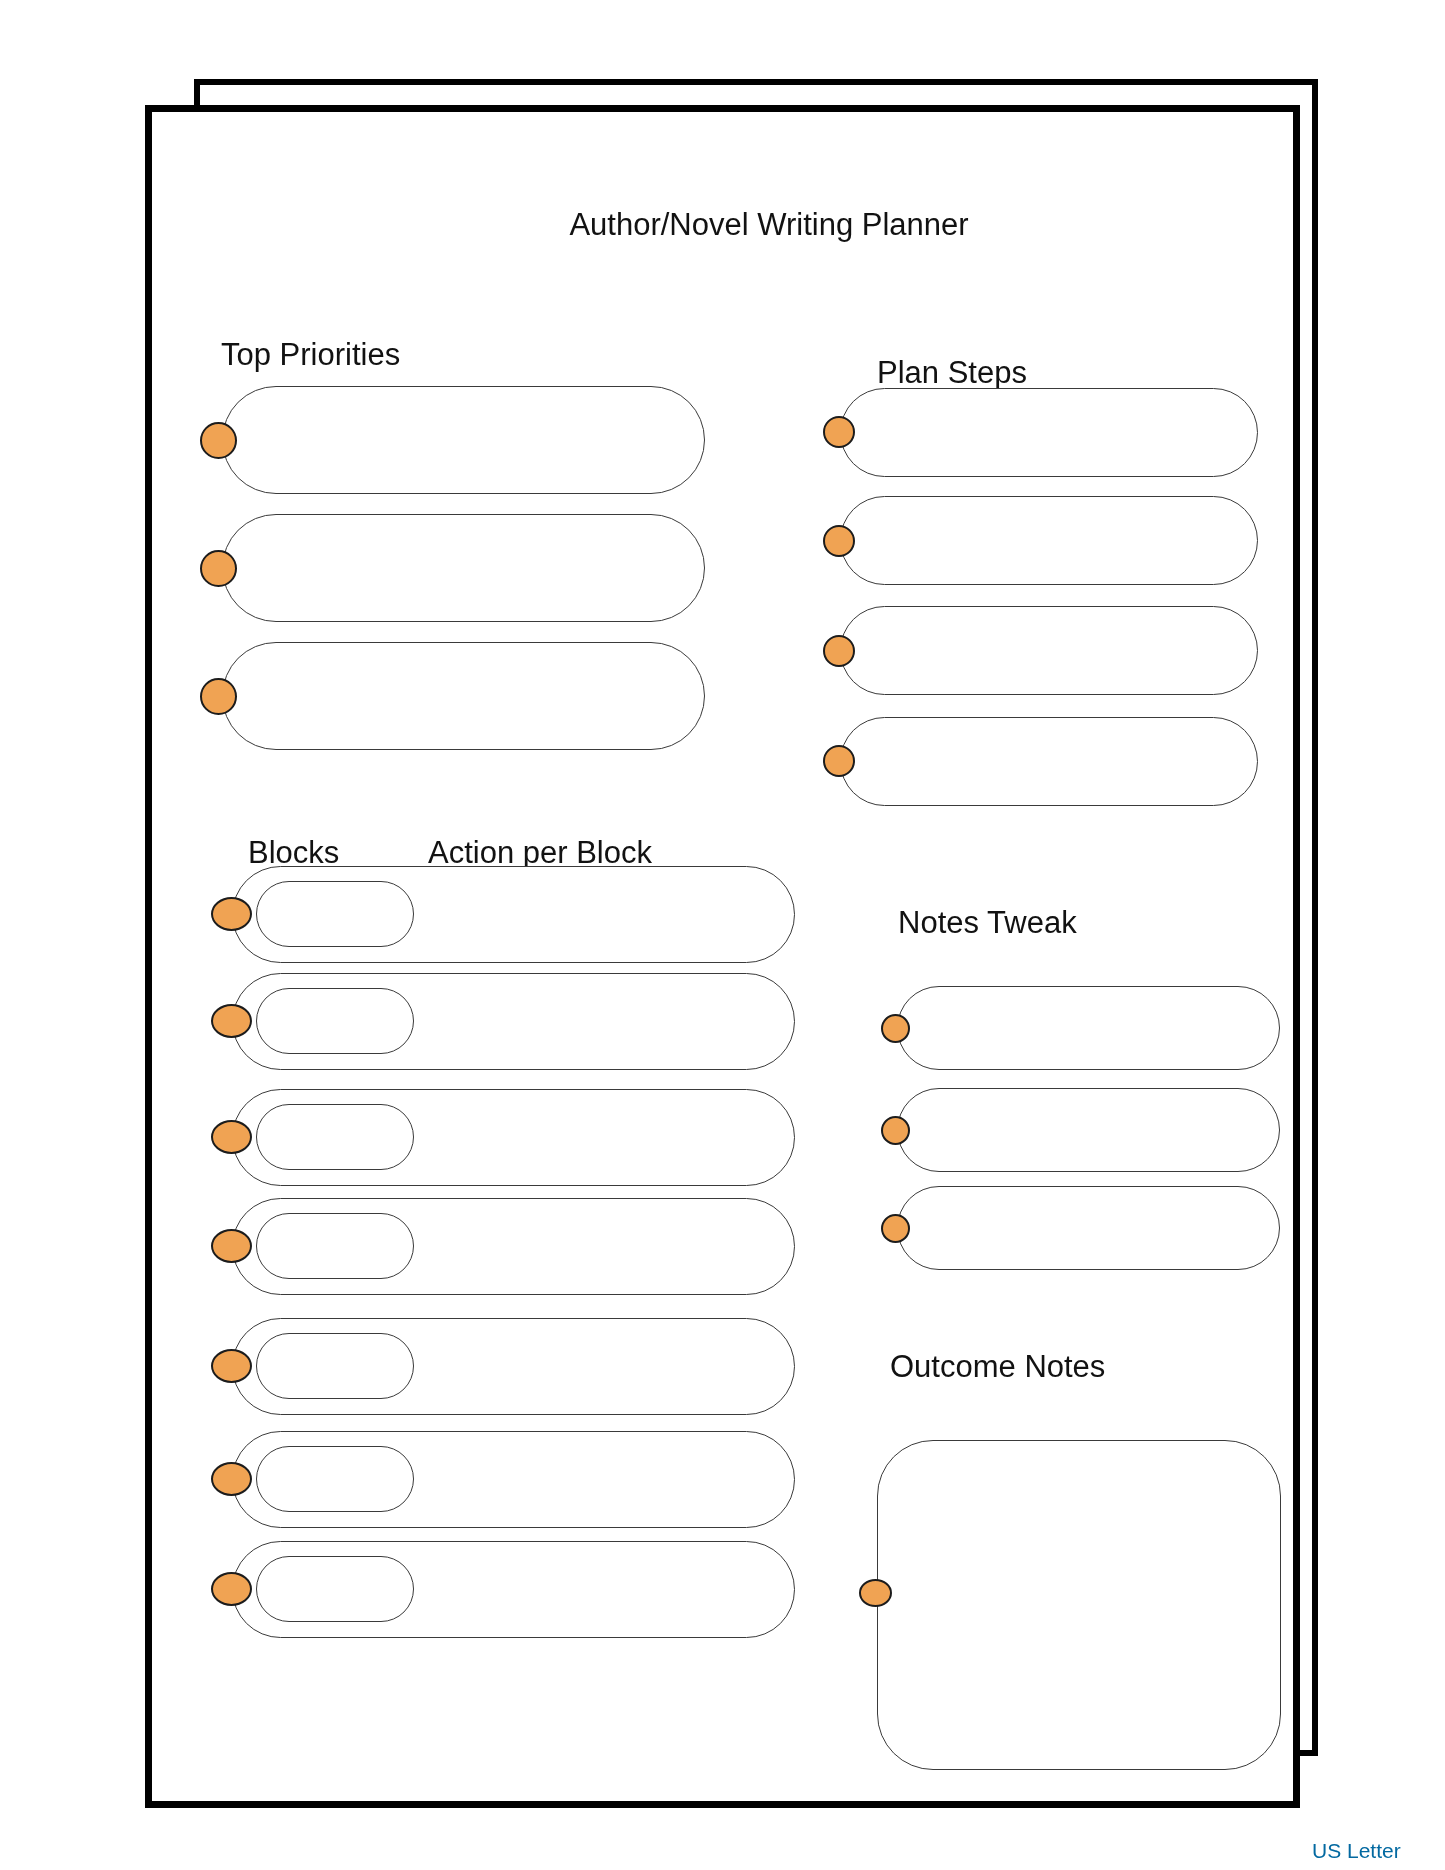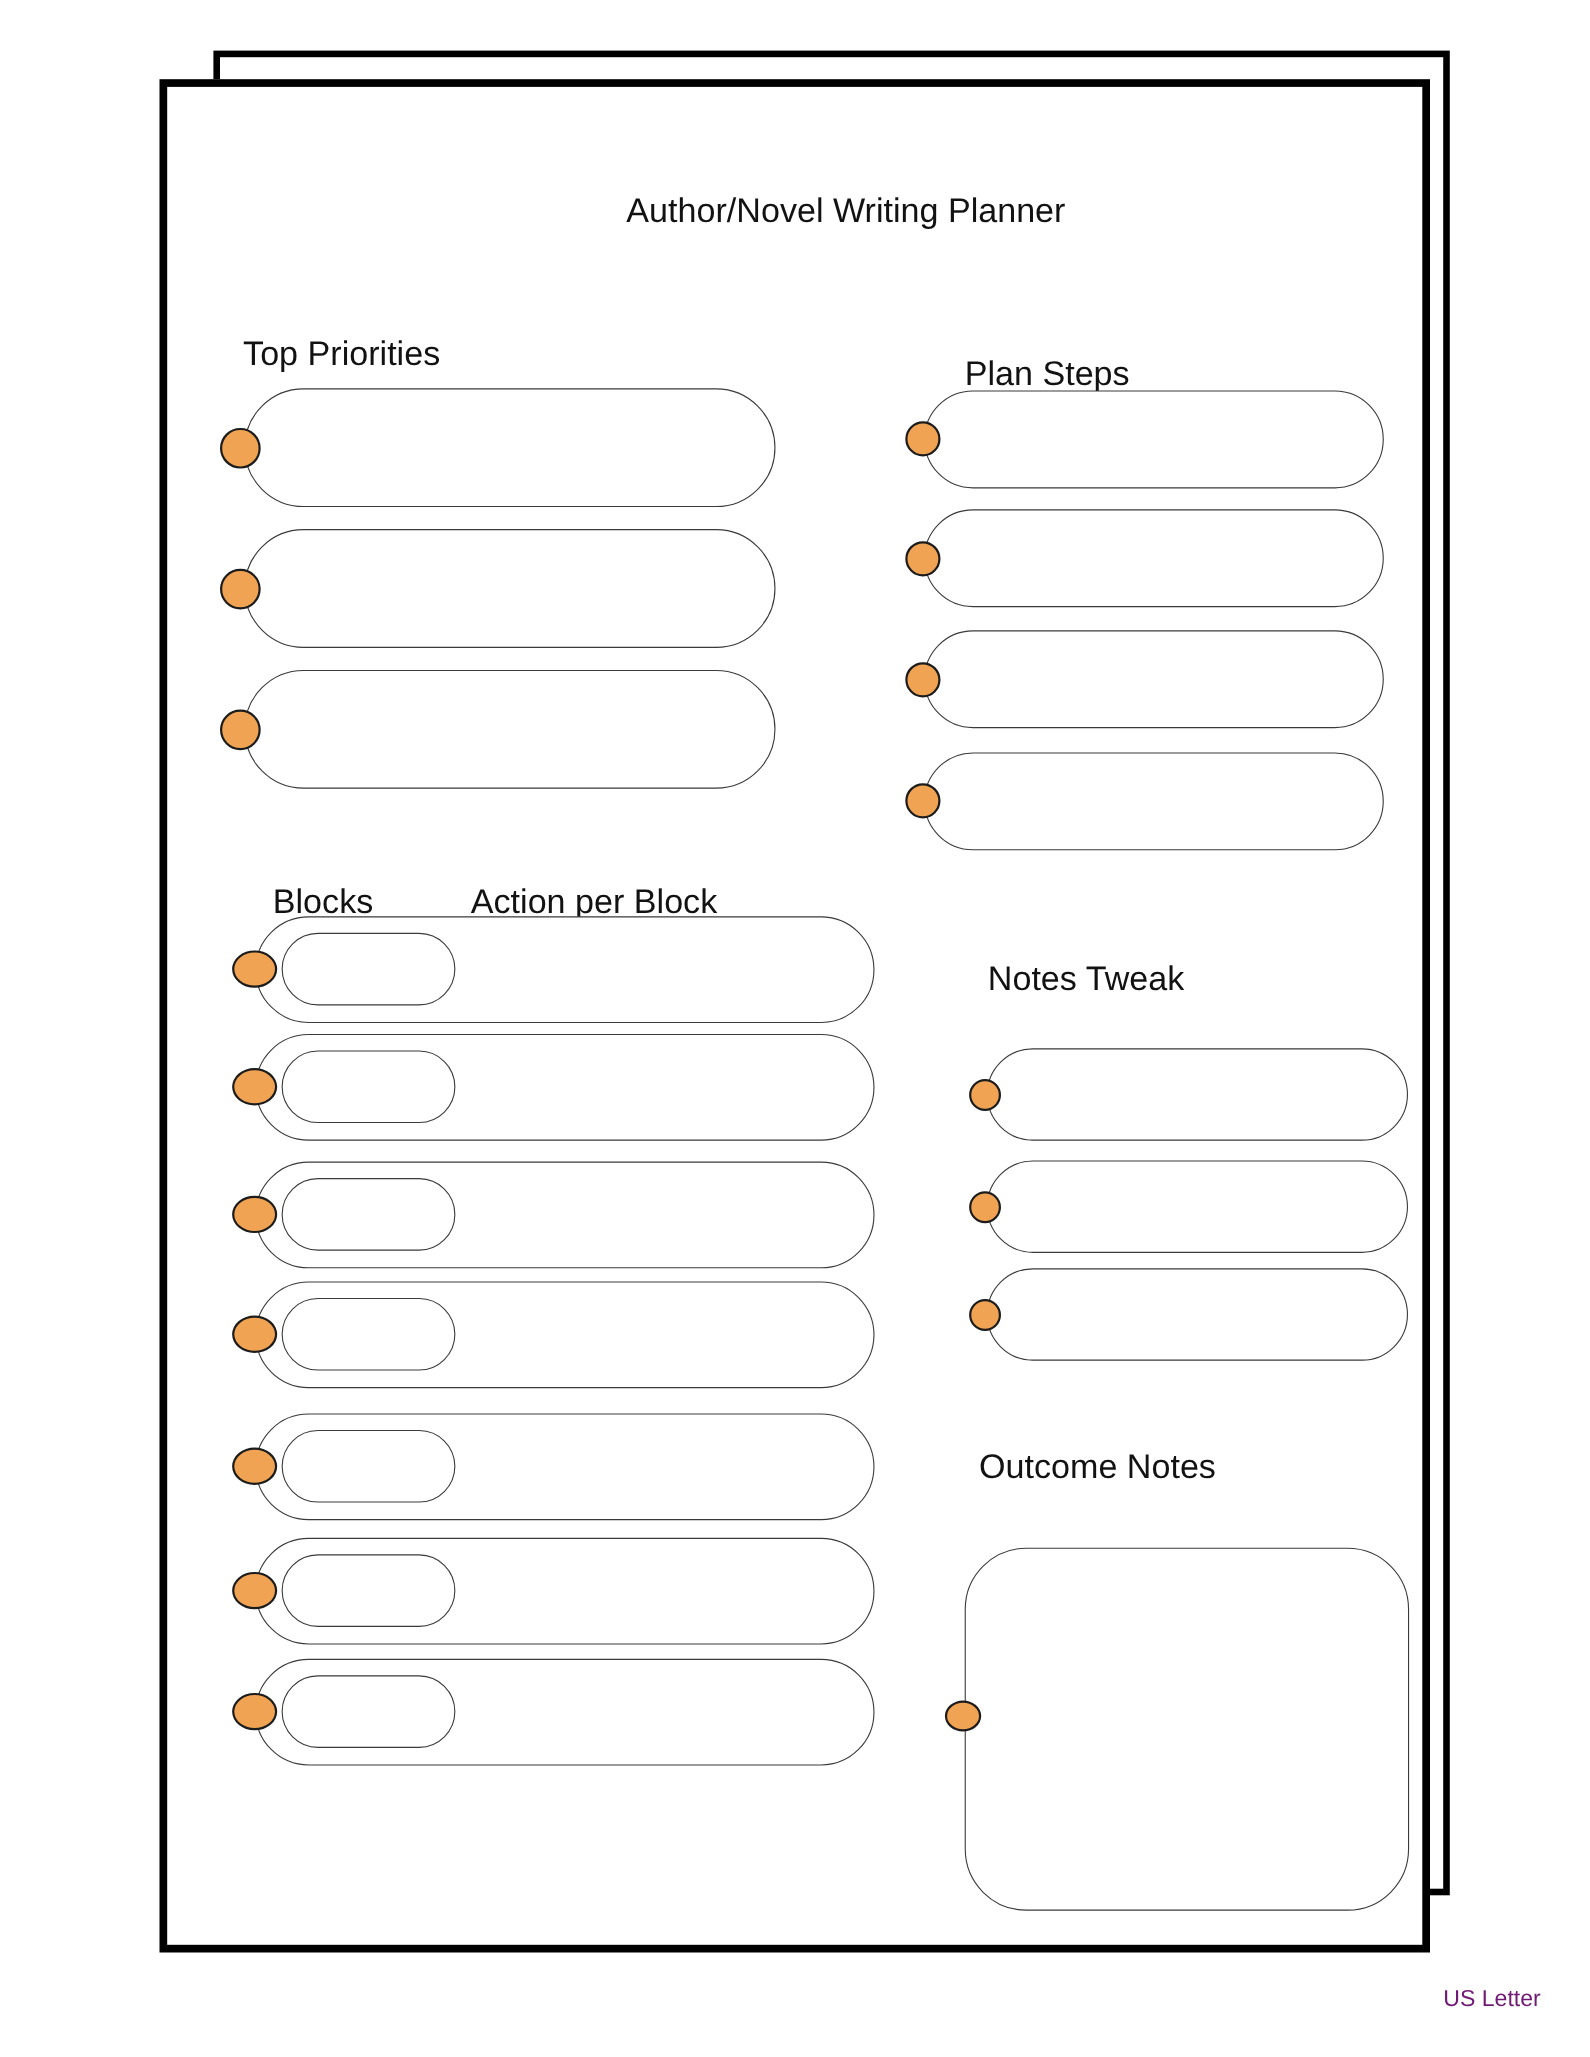--- a/index.html
+++ b/index.html
@@ -1,20 +1,20 @@
 <!DOCTYPE html>
 <html><head>
 <meta charset="utf-8">
 <style>
   html,body{margin:0;padding:0;background:#ffffff;}
   .canvas{
     position:relative;width:1445px;height:1870px;background:#ffffff;overflow:hidden;
     font-family:"Liberation Sans",sans-serif;color:#121212;
   }
-  .abs{position:absolute;}
+  .abs{position:absolute;margin-top:33px;}
   .back-sheet{
     left:194px;top:46px;width:1124px;height:1677px;
     border:6px solid #000;background:#ffffff;box-sizing:border-box;
   }
   .page{
     left:145px;top:72px;width:1155px;height:1703px;
     border:7px solid #000;background:#ffffff;box-sizing:border-box;
   }
   .label{
     font-size:31px;line-height:1.15;white-space:nowrap;color:#121212;
@@ -22,21 +22,21 @@
   .title{transform:translateX(-50%);}
   .pill{
     border:1.7px solid #3a3a3a;border-radius:999px;background:#ffffff;box-sizing:border-box;
   }
   .roundbox{
     border:1.7px solid #3a3a3a;border-radius:56px;background:#ffffff;box-sizing:border-box;
   }
   .dot{
     border:2.5px solid #1c1c1c;border-radius:50%;background:#F0A353;box-sizing:border-box;
   }
-  .footer-label{font-size:21px;line-height:1.1;white-space:nowrap;color:#701a75;}
+  .footer-label{font-size:21px;line-height:1.1;white-space:nowrap;color:#0369a1;}
 </style>
 </head>
 <body>
 
 <div class="canvas">
 
   <div class="abs back-sheet"></div>
   <div class="abs page"></div>
 
   <div class="abs label title" style="left:769px;top:174px;">Author/Novel Writing Planner</div>

